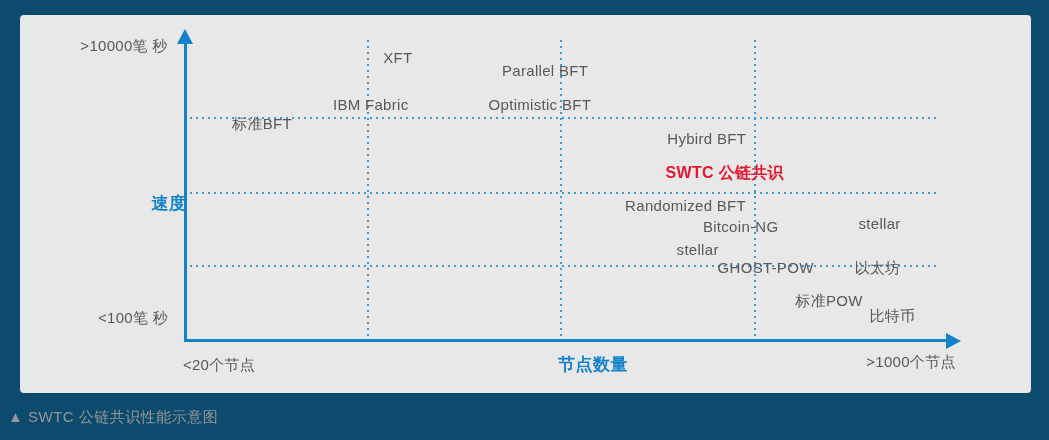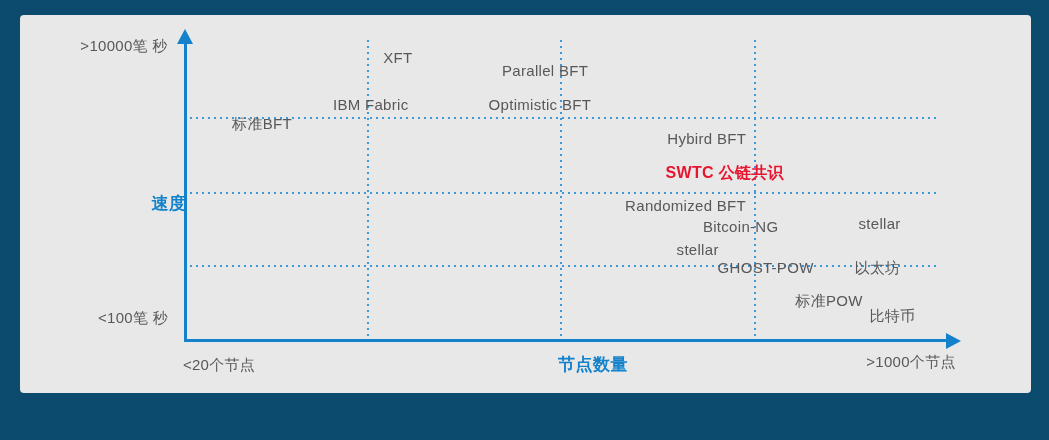--- a/index.html
+++ b/index.html
@@ -94,13 +94,14 @@
         <div class="pt" style="left: 720.68px; top: 210.944px;">Bitcoin-NG</div>
         <div class="pt" style="left: 859.6px; top: 207.884px;">stellar</div>
         <div class="pt" style="left: 677.645px; top: 233.894px;">stellar</div>
         <div class="pt" style="left: 745.595px; top: 251.948px;">GHOST-POW</div>
         <div class="pt" style="left: 857.335px; top: 252.866px;">以太坊</div>
         <div class="pt" style="left: 809px; top: 285.914px;">标准POW</div>
         <div class="pt" style="left: 872.435px; top: 301px; text-align: center;">比特币</div>
       </div>
   </div>
 
+  <div class="caption">▲ SWTC 公链共识性能示意图</div>
 </div>
 
 </body></html>

